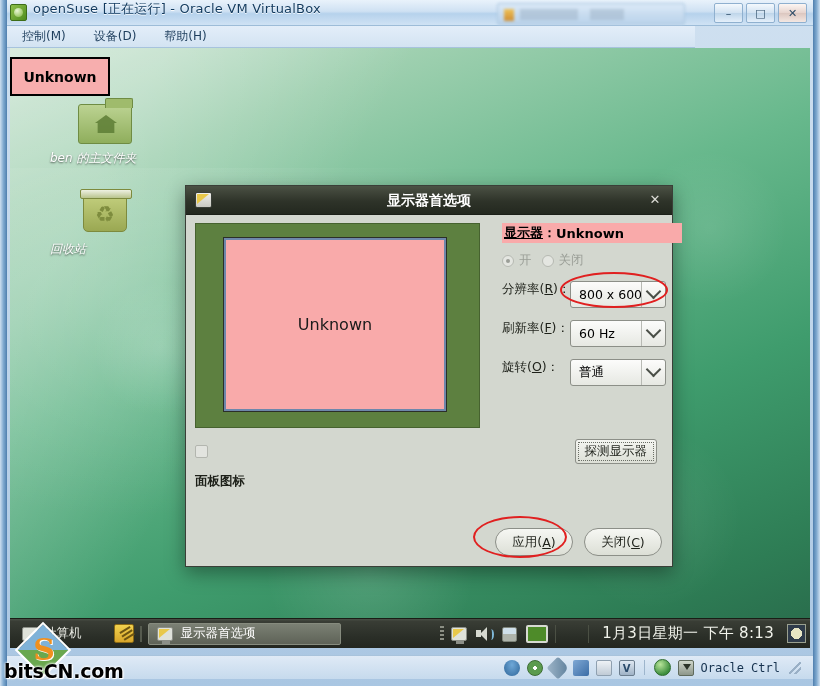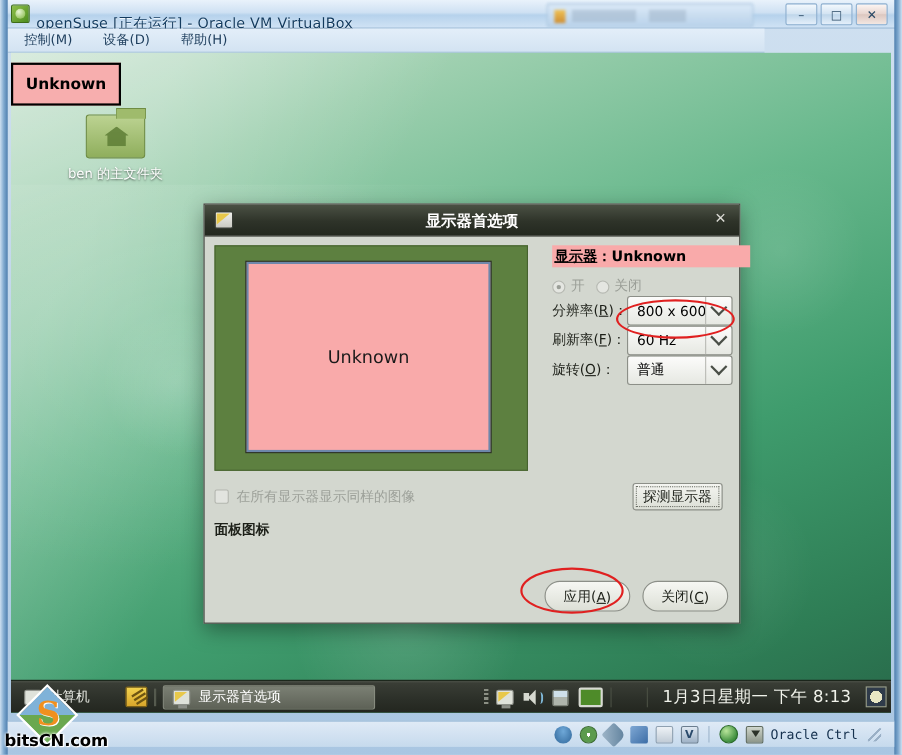--- a/index.html
+++ b/index.html
@@ -31,25 +31,24 @@
   #vbox-title-icon {
     position: absolute; left: 10px; top: 4px; width: 17px; height: 17px;
     background: linear-gradient(135deg,#8fc04a,#4d8c1f);
     border: 1px solid #3d6d18; border-radius: 2px;
   }
   #vbox-title-icon::after{
     content:""; position:absolute; left:3px; top:3px; width:9px;height:9px;
     border-radius:50%; background: radial-gradient(circle at 35% 30%,#e9f7d4,#7cb33c);
   }
   #vbox-title-text {
-    position: absolute; left: 33px; top: 12px;
+    position: absolute; left: 33px; top: 0;
     font-size: 13px; color: #123a5e; letter-spacing: .2px;
     text-shadow: 0 1px 0 rgba(255,255,255,.8);
     white-space: nowrap;
-    text-decoration: underline;
   }
   
   #bg-window {
     position: absolute; left: 497px; top: 3px; width: 188px; height: 22px;
     background: linear-gradient(180deg,#dbe9f7,#b9d2ea);
     border: 1px solid #a9c5de; border-radius: 2px;
     filter: blur(1.6px); opacity: .95;
   }
   #bg-window-icon{
     position:absolute; left:6px; top:5px; width:10px;height:12px;
@@ -103,23 +102,24 @@
     pointer-events: none;
   }
   #guest-sweep2 {
     position: absolute; left: 0; top: 120px; width: 820px; height: 500px;
     background: radial-gradient(ellipse 520px 320px at 120px 120px, rgba(255,255,255,.14), transparent 72%);
     pointer-events: none;
   }
 
   
   .desk-icon {
-    position: absolute; width: 110px; text-align: center;
+    position: absolute; width: 110px; 
     font-size: 12px; color: #ffffff;
     text-shadow: 0 1px 2px rgba(0,0,0,.65);
+    font-style: italic;
   }
   #icon-home { left: 40px; top: 52px; }
   #icon-trash { left: 40px; top: 143px; }
   .desk-icon .glyph { display: block; height: 48px; margin-bottom: 2px; position: relative; }
   .folder-home {
     position: absolute; left: 50%; top: 4px; transform: translateX(-50%);
     width: 54px; height: 40px;
     background: linear-gradient(180deg,#bcd392,#8fae5c);
     border: 1px solid #6f8c43; border-radius: 3px;
   }
@@ -220,21 +220,21 @@
   .radio-dot {
     width: 12px; height: 12px; border-radius: 50%;
     background: #e4e6e1; border: 1px solid #b6b9b2;
     position: relative;
   }
   .radio-dot.on::after {
     content: ""; position: absolute; left: 3px; top: 3px;
     width: 4px; height: 4px; border-radius: 50%; background: #9a9e97;
   }
   .field-row {
-    display: flex; align-items: center;
+    margin-top: 12px; display: flex; 
     font-size: 12.5px; color: #1d2019;
   }
   .field-label { width: 68px; white-space: nowrap; }
   .field-label u { text-decoration: underline; }
   .combo {
     position: relative; width: 96px; height: 27px;
     background: linear-gradient(180deg,#fcfcfb,#e6e8e2);
     border: 1px solid #8c8f88; border-radius: 3px;
     display: flex; align-items: center;
     font-size: 12.5px; color: #000; padding-left: 8px;
@@ -436,21 +436,21 @@
   }
   #wm-s {
     position: absolute; left: 27px; top: 8px; width: 26px; height: 28px;
     font-size: 30px; font-weight: bold; color: #f0901f;
     font-family: "DejaVu Serif", "Liberation Serif", serif;
     line-height: 28px; text-align: center;
     text-shadow: 1px 1px 0 #fff;
   }
   #wm-text {
     position: absolute; left: 0; bottom: 4px; width: 106px;
-    font-size: 15px; font-weight: bold; color: #000;
+    font-size: 19px; font-weight: bold; color: #000;
     font-family: "DejaVu Sans", "Liberation Sans", sans-serif;
     text-shadow: 0 0 3px #fff, 0 0 3px #fff, 1px 1px 0 #fff;
     letter-spacing: -.2px;
   }
 </style>
 </head>
 <body>
 
 <div id="vbox-window">
 
@@ -479,20 +479,26 @@
 
   <div id="guest-screen">
     <div id="guest-sweep"></div>
     <div id="guest-sweep2"></div>
 
     <div class="desk-icon" id="icon-home">
       <span class="glyph">
           <span class="folder-home"></span>
         </span>
       <span>ben 的主文件夹</span>
+    </div>
+    <div class="desk-icon" id="icon-trash">
+      <span class="glyph">
+          <span class="trash"></span>
+        </span>
+      <span>回收站</span>
     </div>
 
     <div id="unknown-overlay">Unknown</div>
 
     <div id="dialog">
       <div id="dlg-titlebar">
         <div id="dlg-title-icon"></div>
         <div id="dlg-title-text">显示器首选项</div>
         <div id="dlg-close">✕</div>
       </div>
@@ -542,21 +548,20 @@
             <span class="field-label"><span>旋转(</span><u>O</u><span>)：</span></span>
             <div class="combo">
               <span>普通</span>
               <span class="arrow"></span>
             </div>
           </div>
         </div>
 
         <div id="same-image-row">
           <span class="chk"></span>
-          <span id="same-image-label">在所有显示器显示同样的图像</span>
           <div id="detect-btn">探测显示器</div>
         </div>
 
         <div id="panel-section-title">面板图标</div>
 
 
         <div id="dlg-buttons">
           <div class="dlg-btn">
               <span>应用(</span>
               <u>A</u>

